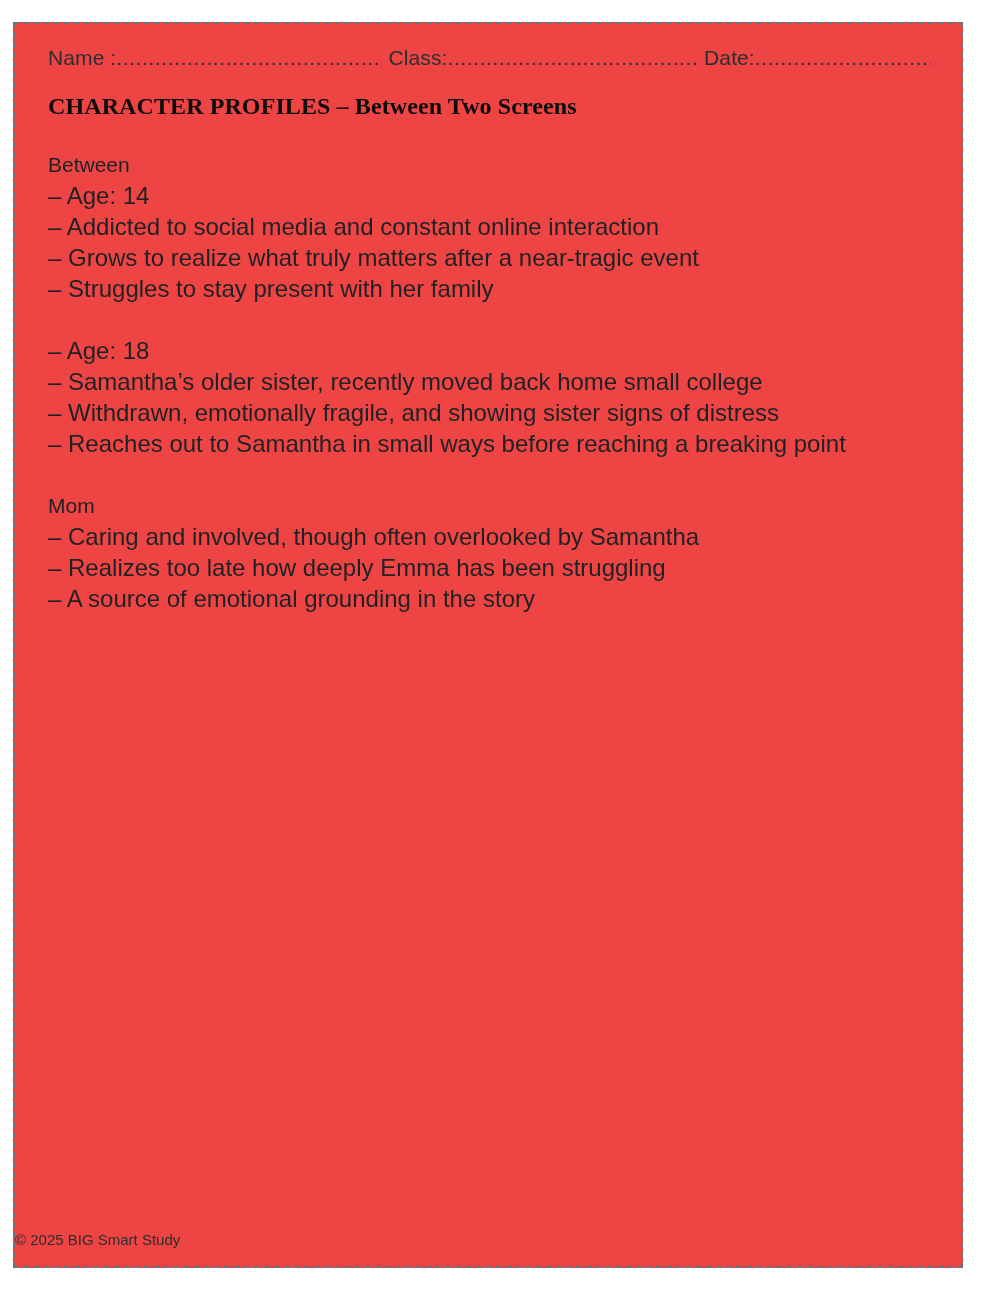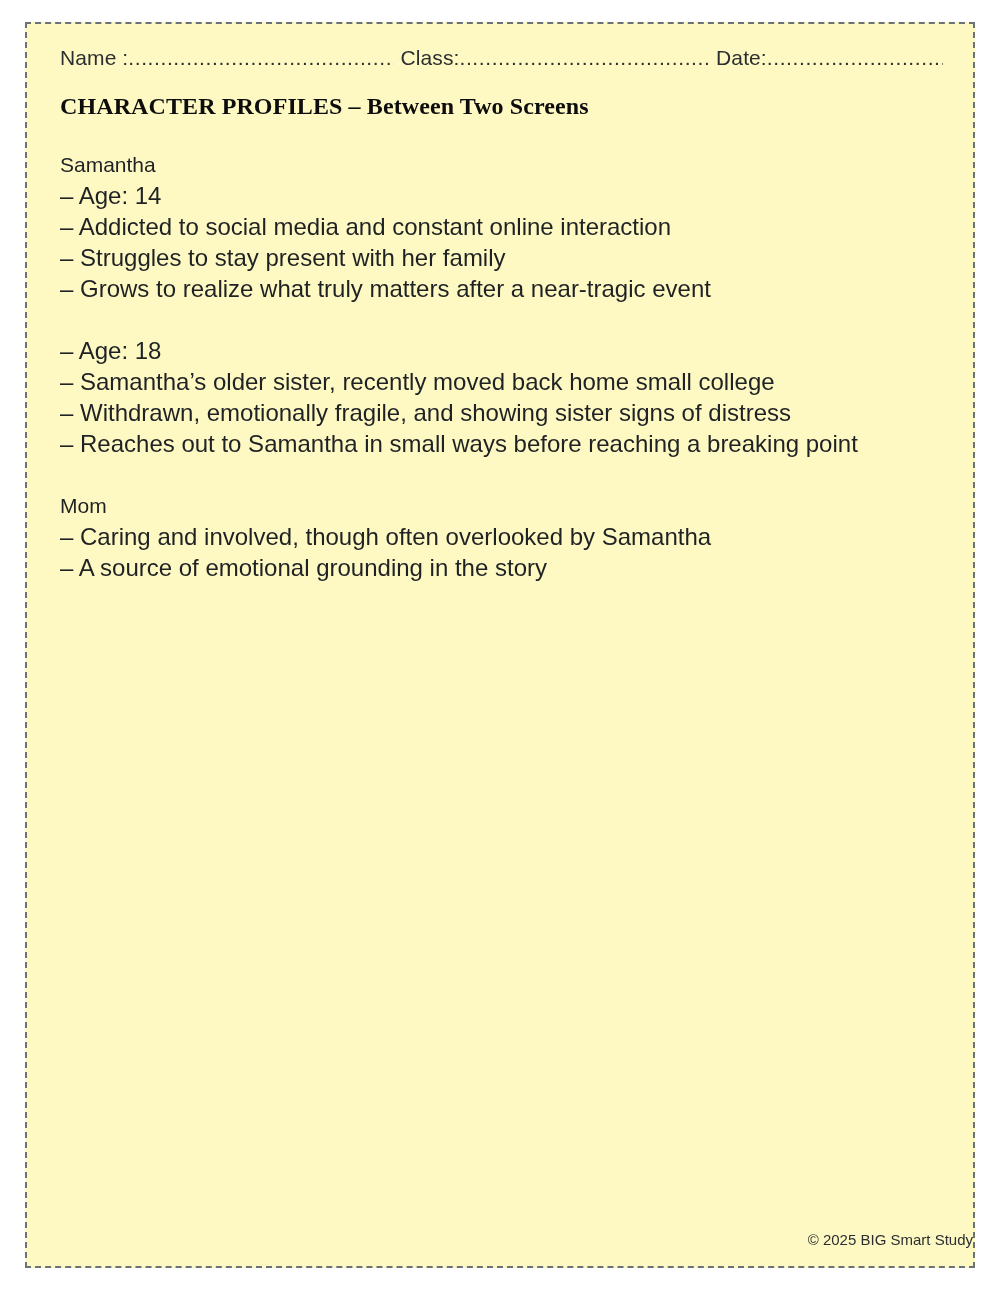--- a/index.html
+++ b/index.html
@@ -11,27 +11,27 @@
     width: 1000px;
     height: 1294px;
     font-family: "Liberation Sans", sans-serif;
     color: #1a1a1a;
     position: relative;
     overflow: hidden;
   }
 
   .worksheet-page {
     position: absolute;
-    left: 25px;
+    left: 13px;
     top: 22px;
     width: 950px;
     height: 1246px;
     box-sizing: border-box;
     border: 2px dashed #6b7277;
-    background: #fef9c3;
+    background: #ef4444;
   }
 
   .page-inner {
     position: absolute;
     left: 0;
     top: 0;
     right: 0;
     bottom: 0;
     padding: 22px 30px 0 33px;
     box-sizing: border-box;
@@ -92,21 +92,21 @@
     line-height: 31px;
     color: #1f2224;
   }
 
   
   .page-footer {
     position: absolute;
     left: 0;
     right: 0;
     bottom: 18px;
-    text-align: right;
+    text-align: left;
     font-size: 15px;
     color: #2c2f31;
     margin-top: 28px;
   }
 </style>
 </head>
 <body>
 
 <div class="worksheet-page">
   <div class="page-inner">
@@ -120,37 +120,38 @@
       <span class="info-gap"></span>
       <span class="info-label">Date:</span>
       <span class="info-dots dots-date">......................................</span>
     </div>
 
     <div class="worksheet-title">CHARACTER PROFILES – Between Two Screens</div>
 
     <div class="profiles">
 
       <div class="profile-block">
-        <div class="profile-name">Samantha</div>
+        <div class="profile-name">Between</div>
         <div class="profile-trait">– Age: 14</div>
         <div class="profile-trait">– Addicted to social media and constant online interaction</div>
+        <div class="profile-trait">– Grows to realize what truly matters after a near-tragic event</div>
         <div class="profile-trait">– Struggles to stay present with her family</div>
-        <div class="profile-trait">– Grows to realize what truly matters after a near-tragic event</div>
       </div>
 
       <div class="profile-block">
         <div class="profile-trait">– Age: 18</div>
         <div class="profile-trait">– Samantha’s older sister, recently moved back home small college</div>
         <div class="profile-trait">– Withdrawn, emotionally fragile, and showing sister signs of distress</div>
         <div class="profile-trait">– Reaches out to Samantha in small ways before reaching a breaking point</div>
       </div>
 
       <div class="profile-block">
         <div class="profile-name">Mom</div>
         <div class="profile-trait">– Caring and involved, though often overlooked by Samantha</div>
+        <div class="profile-trait">– Realizes too late how deeply Emma has been struggling</div>
         <div class="profile-trait">– A source of emotional grounding in the story</div>
       </div>
 
     </div>
 
   </div>
 
   <div class="page-footer">© 2025 BIG Smart Study</div>
 </div>
 

